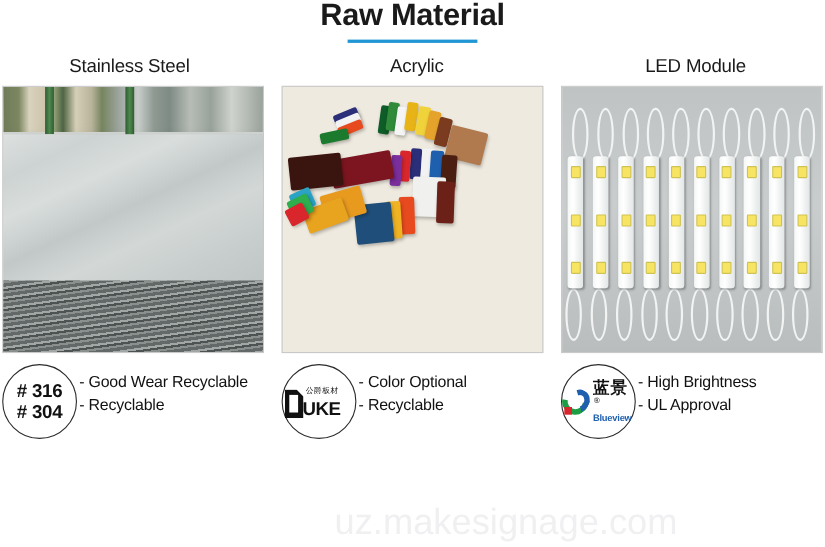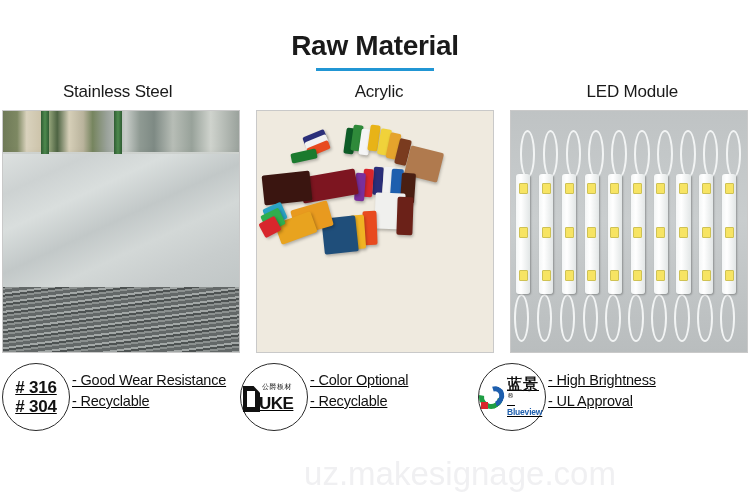--- a/index.html
+++ b/index.html
@@ -12,21 +12,20 @@
 
   body {
     background: #ffffff;
     font-family: "Liberation Sans", sans-serif;
     position: relative;
   }
 
   
   .title-block {
     text-align: center;
-    padding-top: 32px;
     text-decoration: underline;
   }
   .page-title {
     font-size: 28px;
     font-weight: bold;
     color: #1a1a1a;
     letter-spacing: -0.3px;
     line-height: 1;
     display: inline-block;
   }
@@ -156,22 +155,21 @@
     background: transparent;
   }
   .led .wire-top { top: 8%; }
   .led .wire-bot { bottom: 4%; }
 
   
   .features-row {
     display: flex;
     margin-top: 10px;
     padding: 0 2px;
-    justify-content: flex-start;
-    text-decoration: underline;
+    justify-content: space-between;
   }
   .feature-block {
     width: 238px;
     display: flex;
     align-items: flex-start;
     gap: 4px;
   }
   .badge {
     width: 68px;
     height: 68px;
@@ -443,21 +441,21 @@
 </div>
 
 <div class="features-row">
 
   <div class="feature-block">
     <div class="badge">
       <div class="badge-line"># 316</div>
       <div class="badge-line"># 304</div>
     </div>
     <div class="bullets">
-      <div class="bullet">- Good Wear Resistance</div>
+      <div class="bullet">- Good Wear Recyclable</div>
       <div class="bullet">- Recyclable</div>
     </div>
   </div>
 
   <div class="feature-block">
     <div class="badge">
       <div class="duke-mark">
         <div class="duke-d"></div>
         <div class="duke-uke">UKE</div>
         <div class="duke-cn">公爵板材</div>

